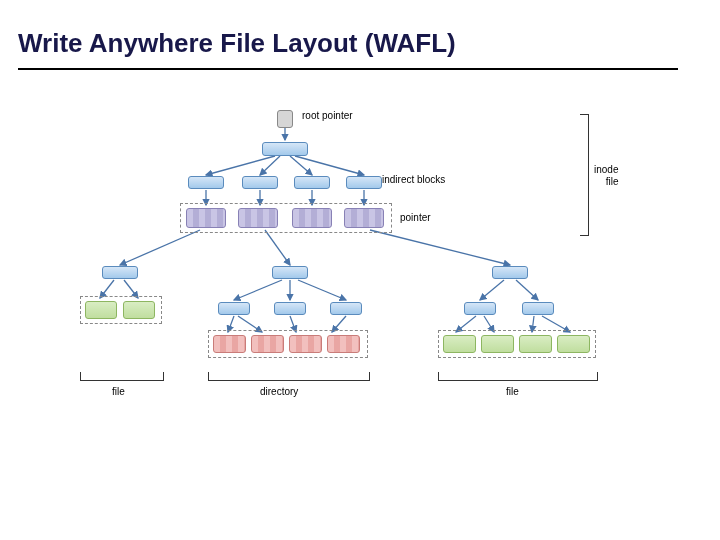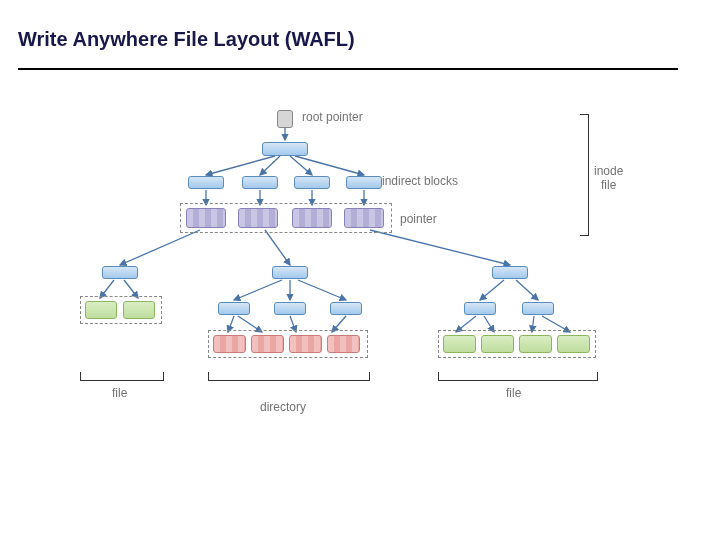--- a/index.html
+++ b/index.html
@@ -9,21 +9,21 @@
     height: 540px;
     background: #fff;
     font-family: Arial, Helvetica, sans-serif;
     color: #333;
     position: relative;
   }
   .title {
     position: absolute;
     top: 28px;
     left: 18px;
-    font-size: 20px;
+    font-size: 26px;
     font-weight: bold;
     color: #18184a;
   }
   .title-underline {
     position: absolute;
     top: 68px;
     left: 18px;
     width: 660px;
     border-bottom: 2px solid #000;
   }
@@ -59,22 +59,22 @@
     background: #d6d6d6;
     border: 1px solid #888;
   }
   .dashed {
     position: absolute;
     border: 1px dashed #888;
     box-sizing: border-box;
   }
   .label {
     position: absolute;
-    font-size: 12px;
-    color: #737373;
+    font-size: 10px;
+    color: #000000;
     white-space: nowrap;
   }
   .bracket {
     position: absolute;
     border-right: 1.2px solid #333;
     border-top: 1.2px solid #333;
     border-bottom: 1.2px solid #333;
     width: 8px;
   }
   .bracket-bot {
@@ -155,21 +155,21 @@
   <div class="label" style="left:302px;top:74px;">indirect blocks</div>
 
   <div class="dashed" style="left:100px;top:103px;width:212px;height:30px;"></div>
   <div class="node striped-purple" style="left:106px;top:108px;width:40px;height:20px;"></div>
   <div class="node striped-purple" style="left:158px;top:108px;width:40px;height:20px;"></div>
   <div class="node striped-purple" style="left:212px;top:108px;width:40px;height:20px;"></div>
   <div class="node striped-purple" style="left:264px;top:108px;width:40px;height:20px;"></div>
   <div class="label" style="left:320px;top:112px;">pointer</div>
 
   <div class="bracket" style="left:500px;top:14px;height:120px;"></div>
-  <div class="label" style="left:514px;top:64px;text-align:center;line-height:1.2;">inode<br>file</div>
+  <div class="label" style="left:514px;top:64px;text-align:right;line-height:1.2;">inode<br>file</div>
 
   <div class="node blue-node" style="left:22px;top:166px;width:36px;height:13px;"></div>
   <div class="node blue-node" style="left:192px;top:166px;width:36px;height:13px;"></div>
   <div class="node blue-node" style="left:412px;top:166px;width:36px;height:13px;"></div>
 
   <div class="dashed" style="left:0px;top:196px;width:82px;height:28px;"></div>
   <div class="node green-node" style="left:5px;top:201px;width:32px;height:18px;"></div>
   <div class="node green-node" style="left:43px;top:201px;width:32px;height:18px;"></div>
 
   <div class="node blue-node" style="left:138px;top:202px;width:32px;height:13px;"></div>
@@ -188,18 +188,18 @@
   <div class="dashed" style="left:358px;top:230px;width:158px;height:28px;"></div>
   <div class="node green-node" style="left:363px;top:235px;width:33px;height:18px;"></div>
   <div class="node green-node" style="left:401px;top:235px;width:33px;height:18px;"></div>
   <div class="node green-node" style="left:439px;top:235px;width:33px;height:18px;"></div>
   <div class="node green-node" style="left:477px;top:235px;width:33px;height:18px;"></div>
 
   <div class="bracket-bot" style="left:0px;top:272px;width:82px;"></div>
   <div class="label" style="left:32px;top:286px;">file</div>
 
   <div class="bracket-bot" style="left:128px;top:272px;width:160px;"></div>
-  <div class="label" style="left:180px;top:300px;text-align:center;">directory</div>
+  <div class="label" style="left:180px;top:286px;text-align:center;">directory</div>
 
   <div class="bracket-bot" style="left:358px;top:272px;width:158px;"></div>
   <div class="label" style="left:426px;top:286px;">file</div>
 
 </div>
 
 </body></html>

